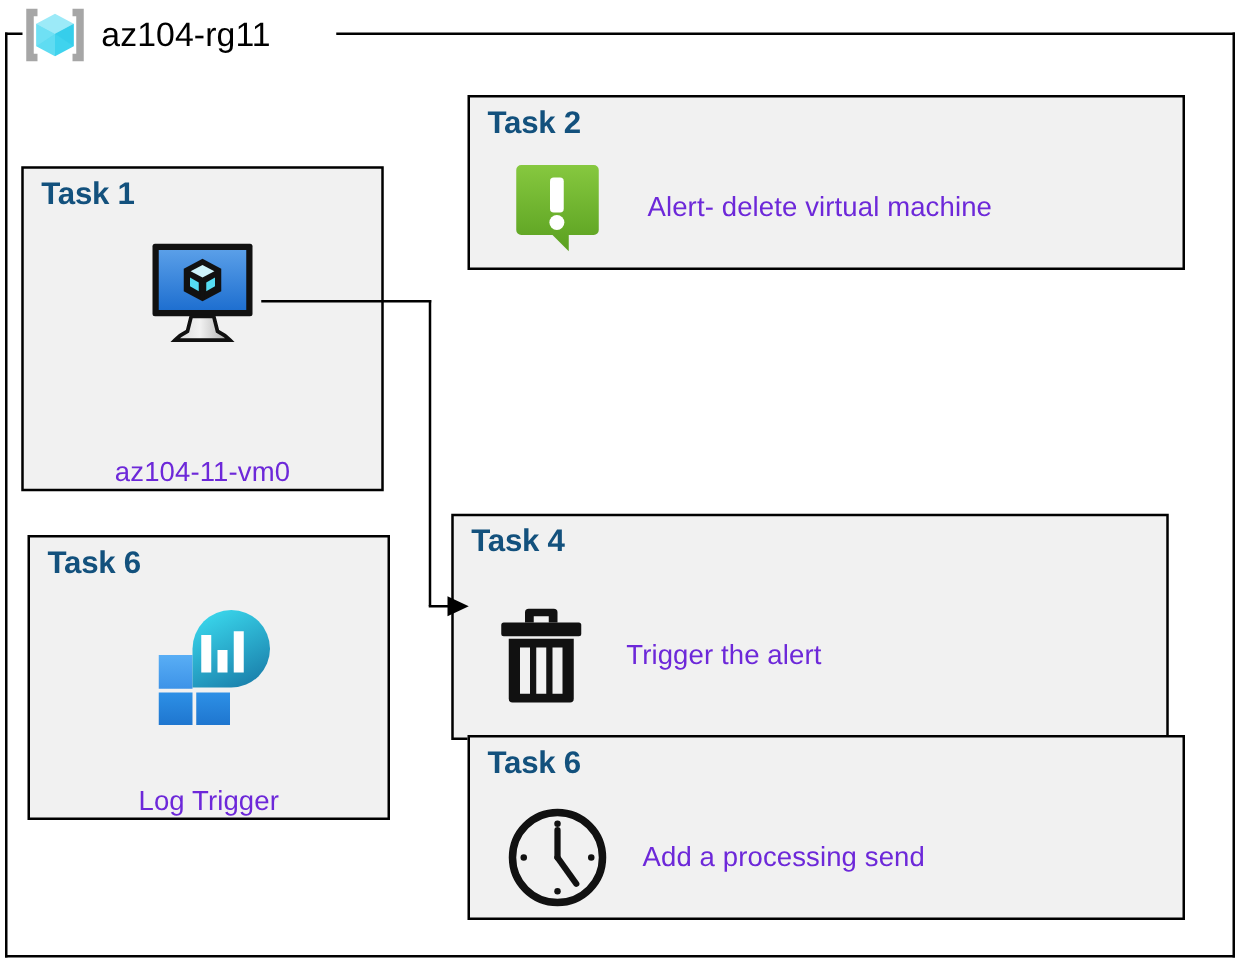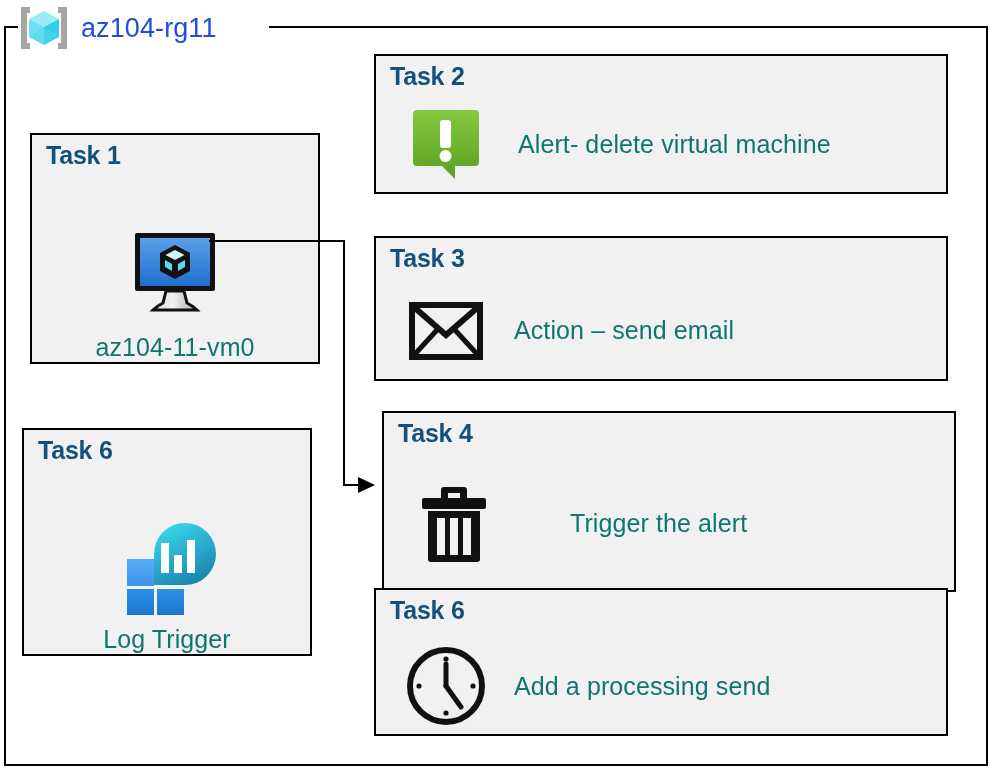--- a/index.html
+++ b/index.html
@@ -41,21 +41,21 @@
     background: #ffffff;
     padding-right: 8px;
   }
   #rg-icon {
     width: 52px;
     height: 48px;
     flex: none;
   }
   #rg-title {
     font-size: 27px;
-    color: #1d4ed8;
+    color: #000000;
     margin-left: 11px;
     white-space: nowrap;
     letter-spacing: .1px;
   }
 
   
   .task-box {
     position: absolute;
     background: #f1f1f1;
     border: 2px solid #000000;
@@ -65,52 +65,52 @@
     position: absolute;
     left: 14px;
     top: 6px;
     font-size: 25px;
     font-weight: bold;
     color: #13517d;
     letter-spacing: -.2px;
     white-space: nowrap;
   }
   .task-caption {
-    font-size: 25px;
-    color: #0f766e;
+    font-size: 22px;
+    color: #6d28d9;
     white-space: nowrap;
     letter-spacing: .1px;
   }
 
   
-  #box-task1 { left: 30px;  top: 133px; width: 290px; height: 231px; }
+  #box-task1 { left: 17px;  top: 133px; width: 290px; height: 260px; }
   #box-task6 { left: 22px;  top: 428px; width: 290px; height: 228px; }
   .left-inner {
     position: absolute;
     left: 0; right: 0;
     top: 48px; bottom: 0;
     display: flex;
     flex-direction: column;
     align-items: center;
-    justify-content: flex-end;
+    justify-content: space-between;
   }
   .left-icon-wrap {
     height: 104px;
     display: flex;
     align-items: center;
     justify-content: center;
   }
   .left-caption-wrap {
     margin-top: 8px;
   }
 
   
-  #box-task2 { left: 374px; top: 54px;  width: 574px; height: 140px; }
+  #box-task2 { left: 374px; top: 76px;  width: 574px; height: 140px; }
   #box-task3 { left: 374px; top: 236px; width: 574px; height: 145px; }
-  #box-task4 { left: 382px; top: 411px; width: 574px; height: 181px; }
+  #box-task4 { left: 361px; top: 411px; width: 574px; height: 181px; }
   #box-task5 { left: 374px; top: 588px; width: 574px; height: 148px; }
   .right-inner {
     position: absolute;
     left: 24px;
     top: 46px;
     right: 8px;
     bottom: 0;
     display: flex;
     align-items: center;
   }
@@ -120,21 +120,21 @@
     display: flex;
     align-items: center;
     justify-content: center;
   }
   .right-caption-wrap {
     margin-left: 22px;
   }
   #box-task2 .right-inner { top: 40px; }
   #box-task2 .right-caption-wrap { margin-left: 26px; }
   #box-task3 .right-inner { top: 44px; }
-  #box-task4 .right-inner { top: 44px; gap: 48px; }
+  #box-task4 .right-inner { top: 44px; }
   #box-task5 .right-inner { top: 48px; }
 
   
   .conn {
     position: absolute;
     background: #000000;
   }
   #conn-h1  { left: 209px; top: 240px; width: 136px; height: 2px; }
   #conn-v   { left: 343px; top: 240px; width: 2px;   height: 245px; }
   #conn-h2  { left: 343px; top: 484px; width: 24px;  height: 2px; }
@@ -265,36 +265,20 @@
           <rect x="32" y="14" width="11" height="28" rx="3" fill="#ffffff"></rect>
           <circle cx="37.5" cy="50" r="6" fill="#ffffff"></circle>
         </svg>
       </div>
       <div class="right-caption-wrap">
         <div class="task-caption">Alert- delete virtual machine</div>
       </div>
     </div>
   </div>
 
-  <div class="task-box" id="box-task3">
-    <div class="task-label">Task 3</div>
-    <div class="right-inner">
-      <div class="right-icon-wrap">
-        <svg width="74" height="58" viewBox="0 0 74 58">
-          <rect x="3" y="3" width="68" height="52" fill="none" stroke="#111111" stroke-width="6"></rect>
-          <path d="M6 6 L37 33 L68 6" fill="none" stroke="#111111" stroke-width="6"></path>
-          <path d="M6 52 L28 28" fill="none" stroke="#111111" stroke-width="5"></path>
-          <path d="M68 52 L46 28" fill="none" stroke="#111111" stroke-width="5"></path>
-        </svg>
-      </div>
-      <div class="right-caption-wrap">
-        <div class="task-caption">Action – send email</div>
-      </div>
-    </div>
-  </div>
 
   <div class="task-box" id="box-task4">
     <div class="task-label">Task 4</div>
     <div class="right-inner">
       <div class="right-icon-wrap">
         <svg width="68" height="78" viewBox="0 0 68 78">
 
           <path d="M24 2 h20 a3 3 0 0 1 3 3 v8 h-7 v-5 h-12 v5 h-7 v-8 a3 3 0 0 1 3 -3 Z" fill="#111111"></path>
 
           <rect x="2" y="13" width="64" height="11" rx="2" fill="#111111"></rect>

